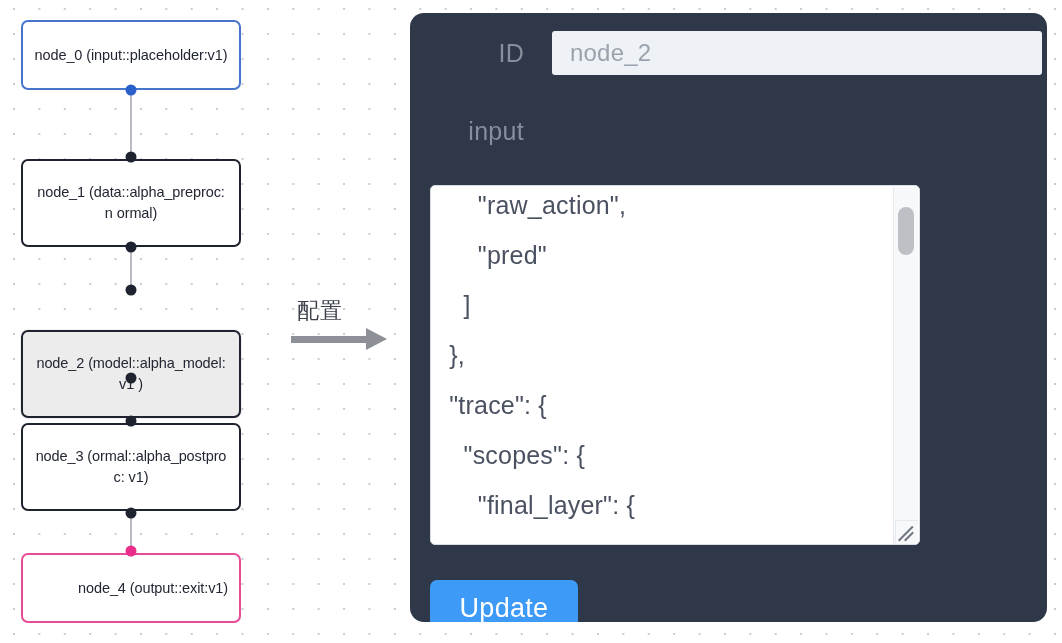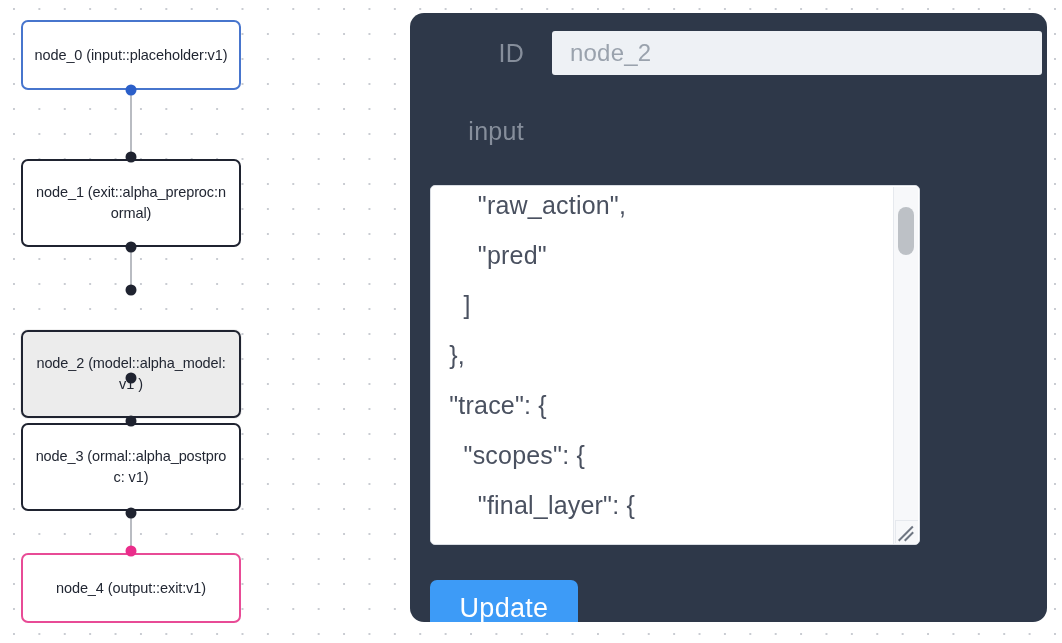--- a/index.html
+++ b/index.html
@@ -259,21 +259,21 @@
     <div class="edge-line" style="left:130px; top:511px; height:37px;"></div>
 
     <div class="node n-input" style="left:21px; top:20px; width:220px; height:70px;">
       <span class="node-text">node_0
 (input::placeholder:v1)</span>
     </div>
     <div class="handle blue" style="left:131px; top:90px;"></div>
 
     <div class="node n-default" style="left:21px; top:159px; width:220px; height:88px;">
       <span class="node-text">node_1
-(exit::alpha_preproc:n
+(data::alpha_preproc:n
 ormal)</span>
     </div>
     <div class="handle" style="left:131px; top:157px;"></div>
     <div class="handle" style="left:131px; top:247px;"></div>
 
     <div class="node n-selected" style="left:21px; top:290px; width:220px; height:88px;margin-top:40px;">
       <span class="node-text">node_2
 (model::alpha_model:v1
 )</span>
     </div>
@@ -281,26 +281,31 @@
     <div class="handle" style="left:131px; top:378px;"></div>
 
     <div class="node n-default" style="left:21px; top:423px; width:220px; height:88px;">
       <span class="node-text">node_3
 (ormal::alpha_postproc:
 v1)</span>
     </div>
     <div class="handle" style="left:131px; top:421px;"></div>
     <div class="handle" style="left:131px; top:513px;"></div>
 
-    <div class="node n-output" style="left:21px; top:553px; width:220px; height:70px;">
+    <div class="node n-output" style="left:21px; top:553px; width:220px; height:70px;text-align:right;">
       <span class="node-text">node_4
 (output::exit:v1)</span>
     </div>
     <div class="handle pink" style="left:131px; top:551px;"></div>
 
+    <div id="annotation">
+      <div class="anno-label">配置</div>
+      <div class="arrow-shaft"></div>
+      <div class="arrow-head"></div>
+    </div>
   </div>
 
   <div id="inspector">
 
     <div class="field-row" id="row-id">
       <div class="field-label">ID</div>
       <input class="text-input" type="text" value="node_2" style="">
     </div>
 
     <div class="field-row" id="row-type">

